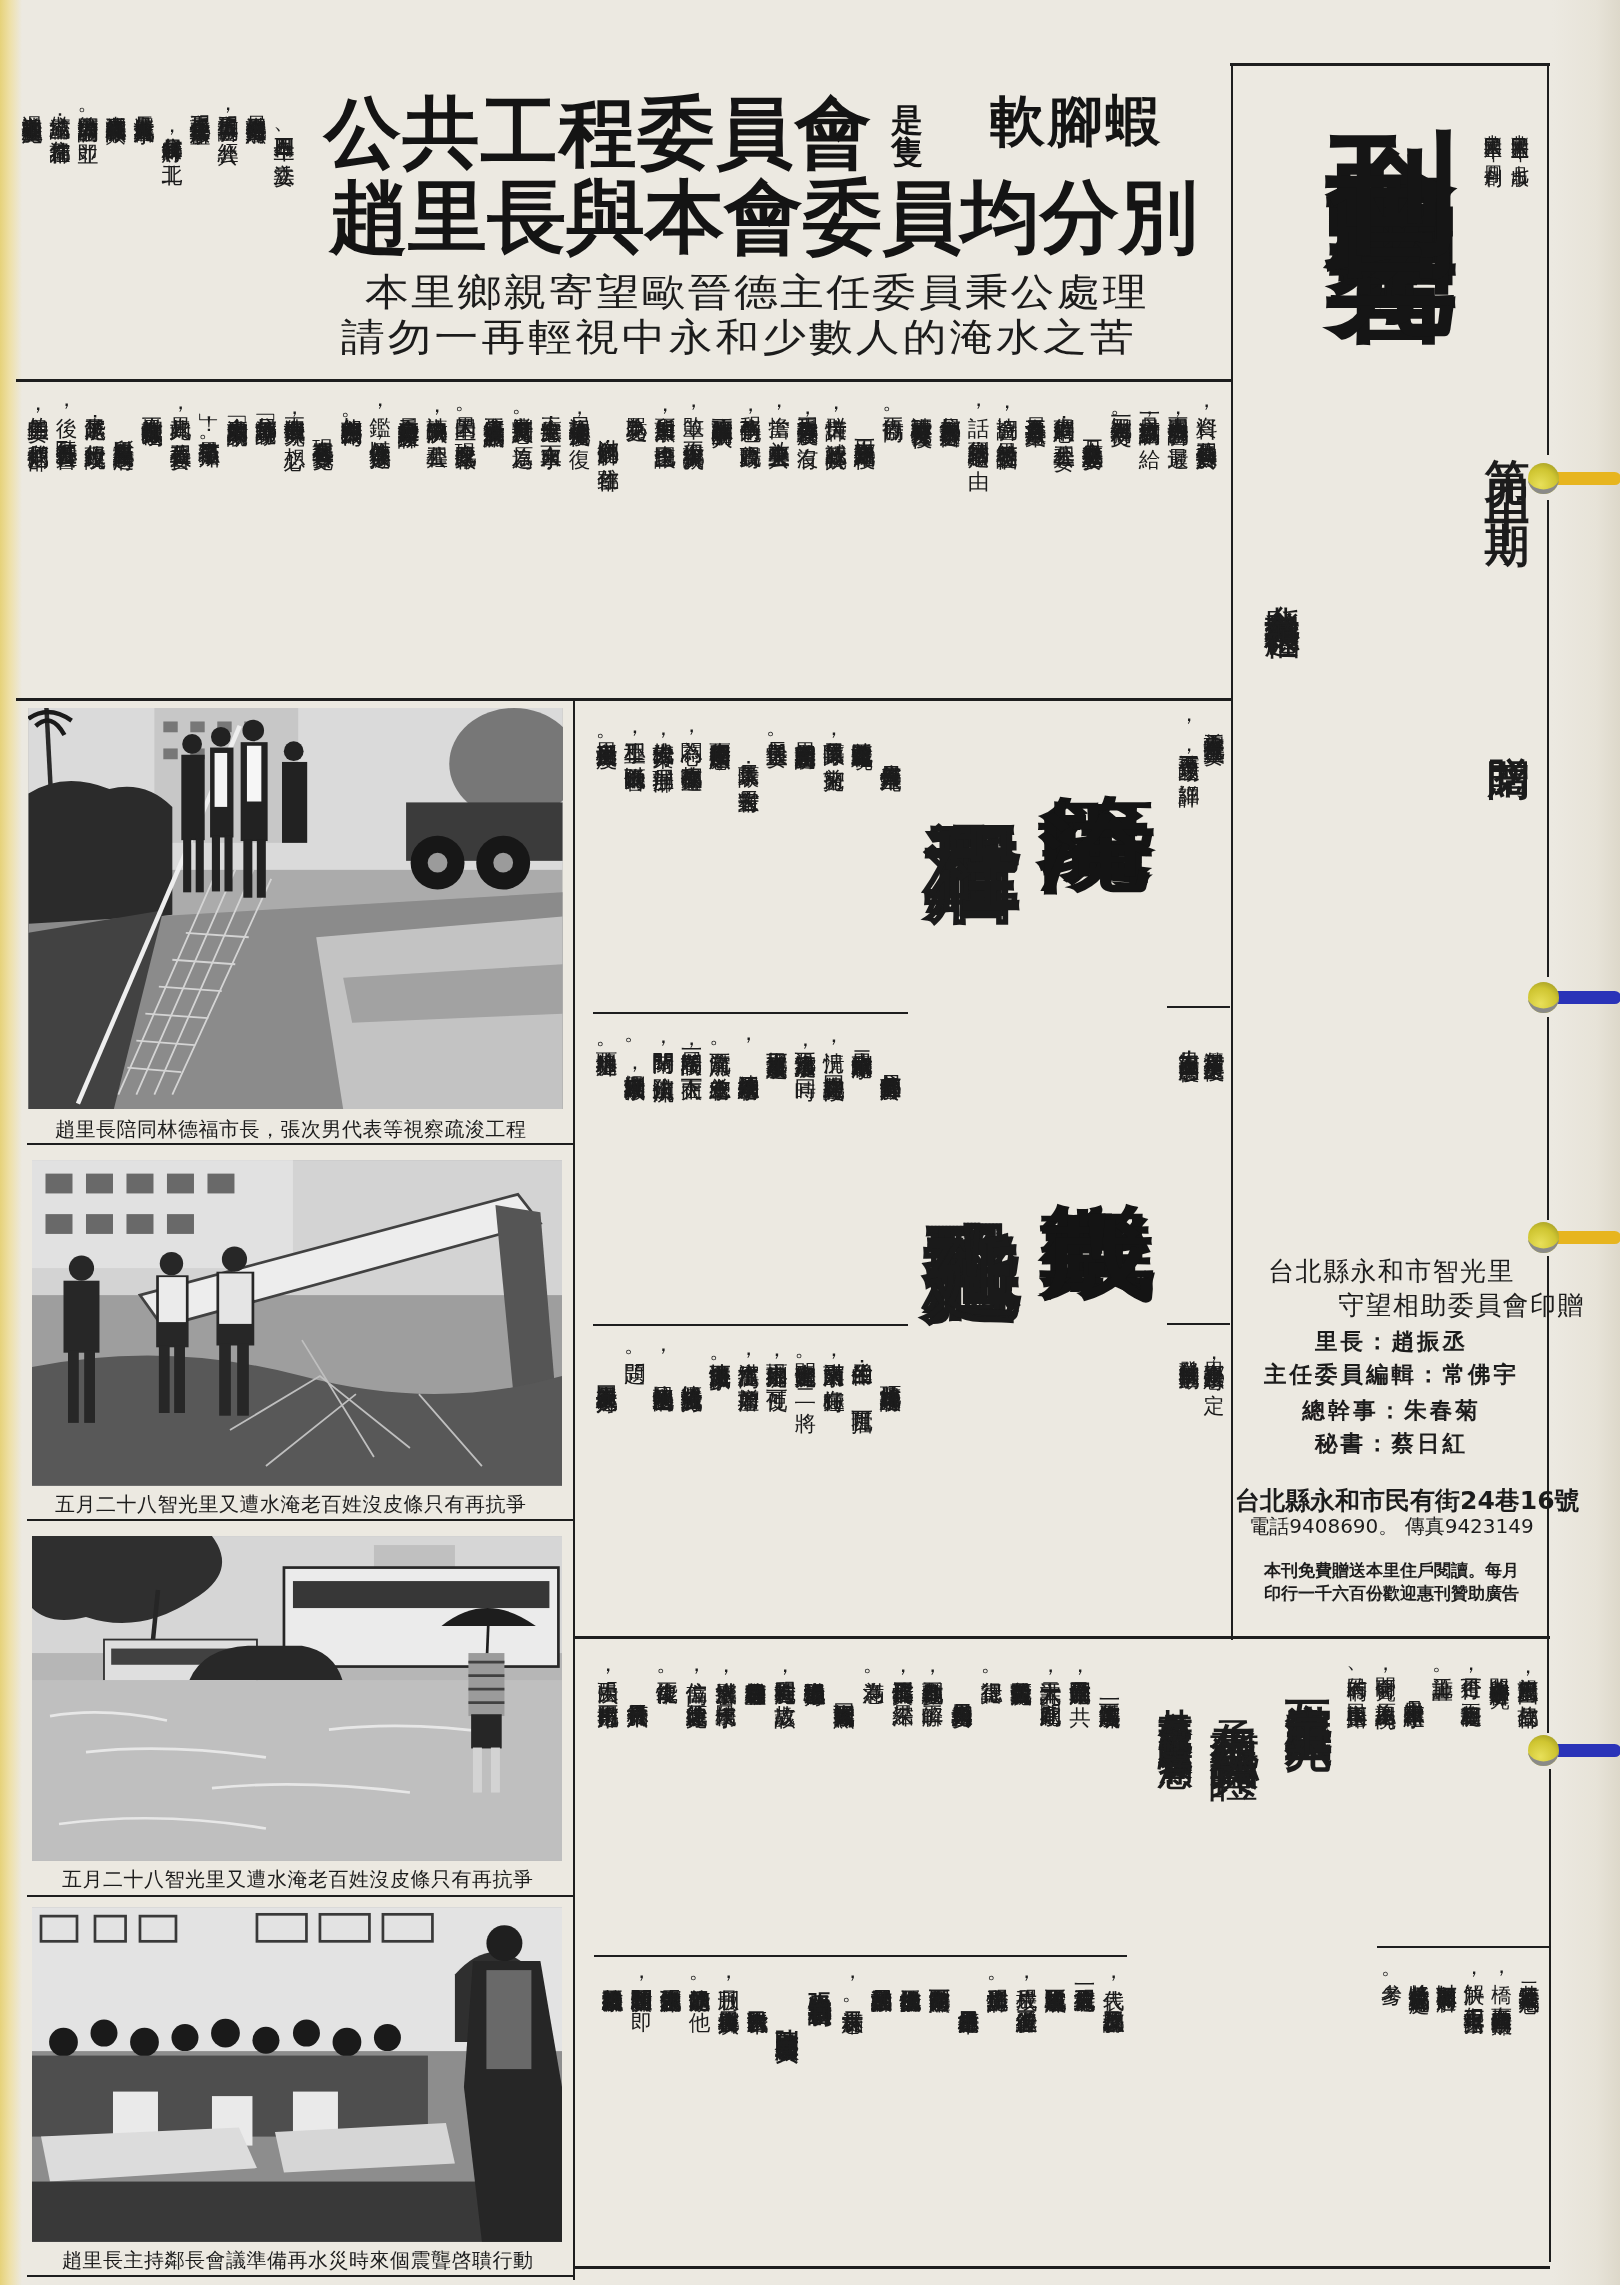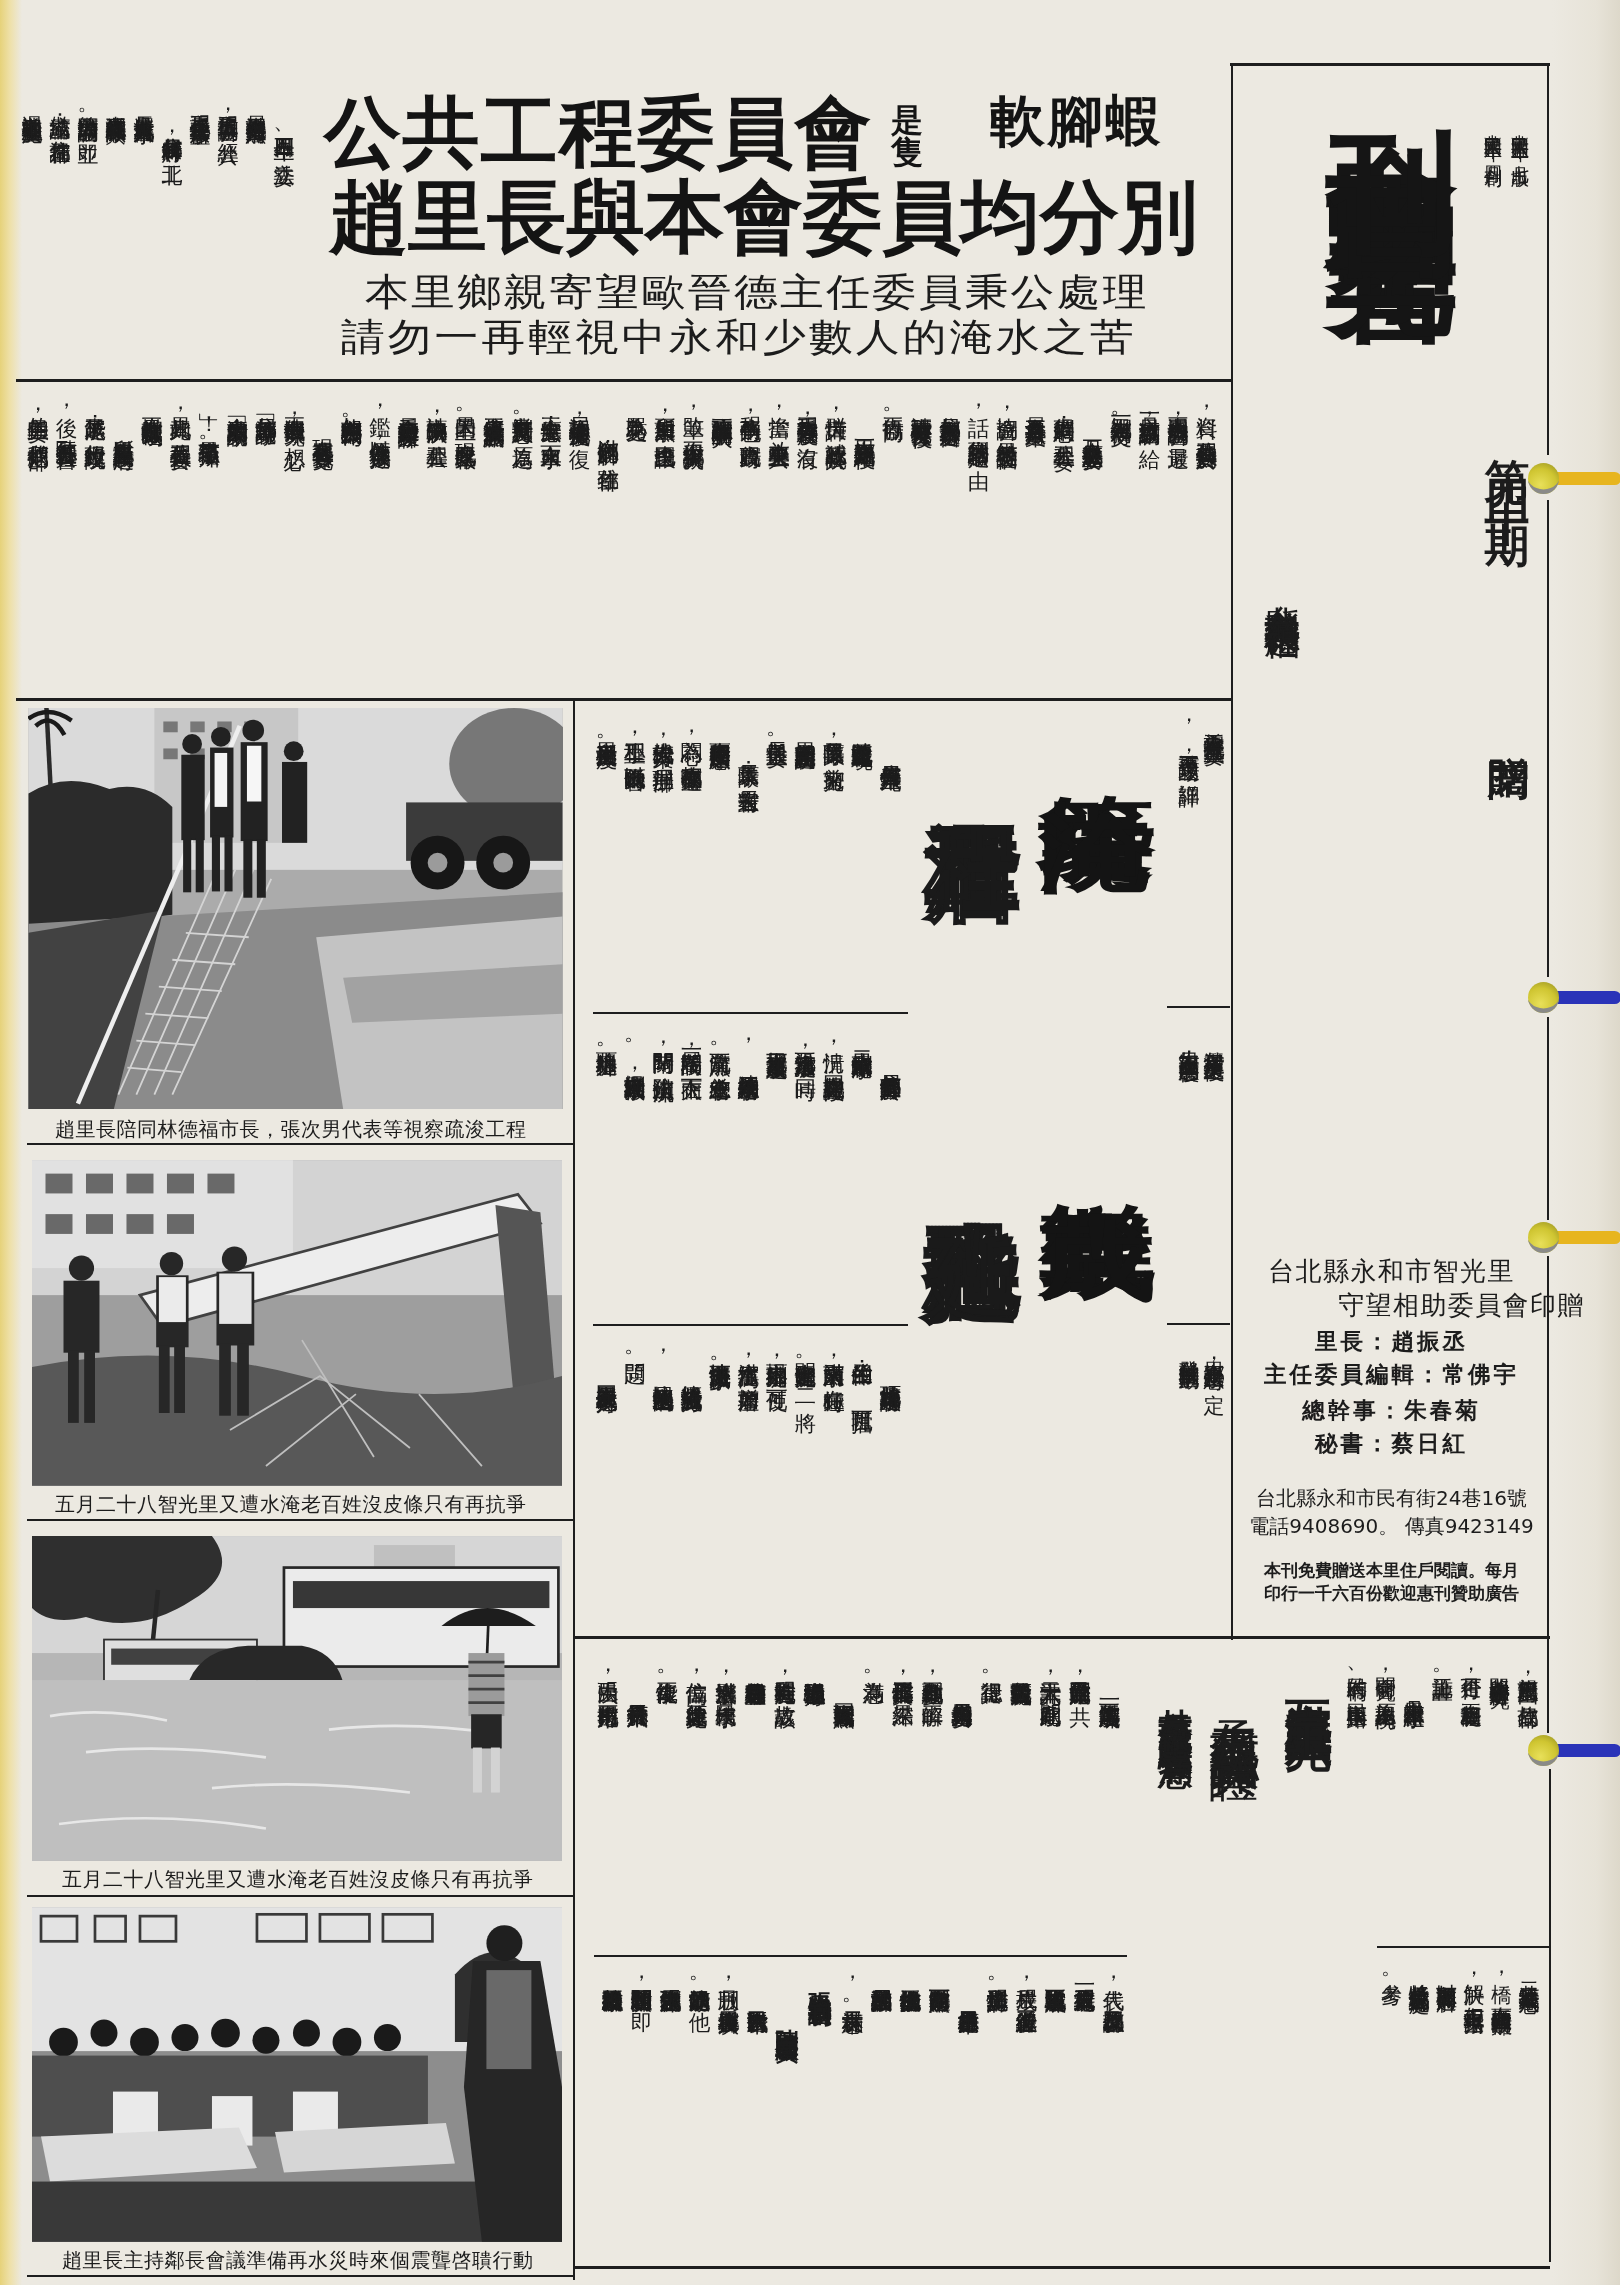--- a/index.html
+++ b/index.html
@@ -46,21 +46,21 @@
 
     <div class="vt" style="right:311px;top:576px;font-size:36px;line-height:54px;letter-spacing:1.8px;font-family:'DejaVu Serif',serif;">台北縣永和市市長林德福題</div>
 
     <div>
       <div class="hz center" style="left:1235px;width:313px;top:1258px;font-size:26px;letter-spacing:1.4px;">台北縣永和市智光里</div>
       <div class="hz center" style="left:1305px;width:313px;top:1292px;font-size:26px;letter-spacing:1.4px;">守望相助委員會印贈</div>
       <div class="hz center" style="left:1235px;width:313px;top:1330px;font-size:22.5px;letter-spacing:3px;font-weight:900;font-family:'DejaVu Serif',serif;">里長：趙振丞</div>
       <div class="hz center" style="left:1235px;width:313px;top:1364px;font-size:22.5px;letter-spacing:3px;font-weight:900;font-family:Liberation Serif, serif;">主任委員編輯：常佛宇</div>
       <div class="hz center" style="left:1235px;width:313px;top:1399px;font-size:22.5px;letter-spacing:3px;font-weight:900;font-family:'DejaVu Serif',serif;">總幹事：朱春菊</div>
       <div class="hz center" style="left:1235px;width:313px;top:1432px;font-size:22.5px;letter-spacing:3px;font-weight:900;font-family:'DejaVu Serif',serif;">秘書：蔡日紅</div>
-      <div class="hz center" style="left:1235px;width:313px;top:1488px;font-size:20px;">台北縣永和市民有街24巷16號</div>
+      <div class="hz center" style="left:1235px;width:313px;top:1488px;font-size:25px;font-weight:bold;">台北縣永和市民有街24巷16號</div>
       <div class="hz center" style="left:1235px;width:313px;top:1516px;font-size:20px;">電話9408690。 傳真9423149</div>
       <div class="hz center" style="left:1235px;width:313px;top:1562px;font-size:17px;font-weight:900;">本刊免費贈送本里住戶閱讀。每月</div>
       <div class="hz center" style="left:1235px;width:313px;top:1585px;font-size:17px;font-weight:900;font-family:Liberation Serif, serif;">印行一千六百份歡迎惠刊贊助廣告</div>
     </div>
   </div>
 
   <div>
     <div class="hz heavy" style="left:324px;top:94px;font-size:77px;letter-spacing:1.4px;">公共工程委員會</div>
     <div class="hz heavy" style="left:891px;top:104px;font-size:32px;">是</div>
     <div class="hz heavy" style="left:891px;top:136px;font-size:32px;">隻</div>

